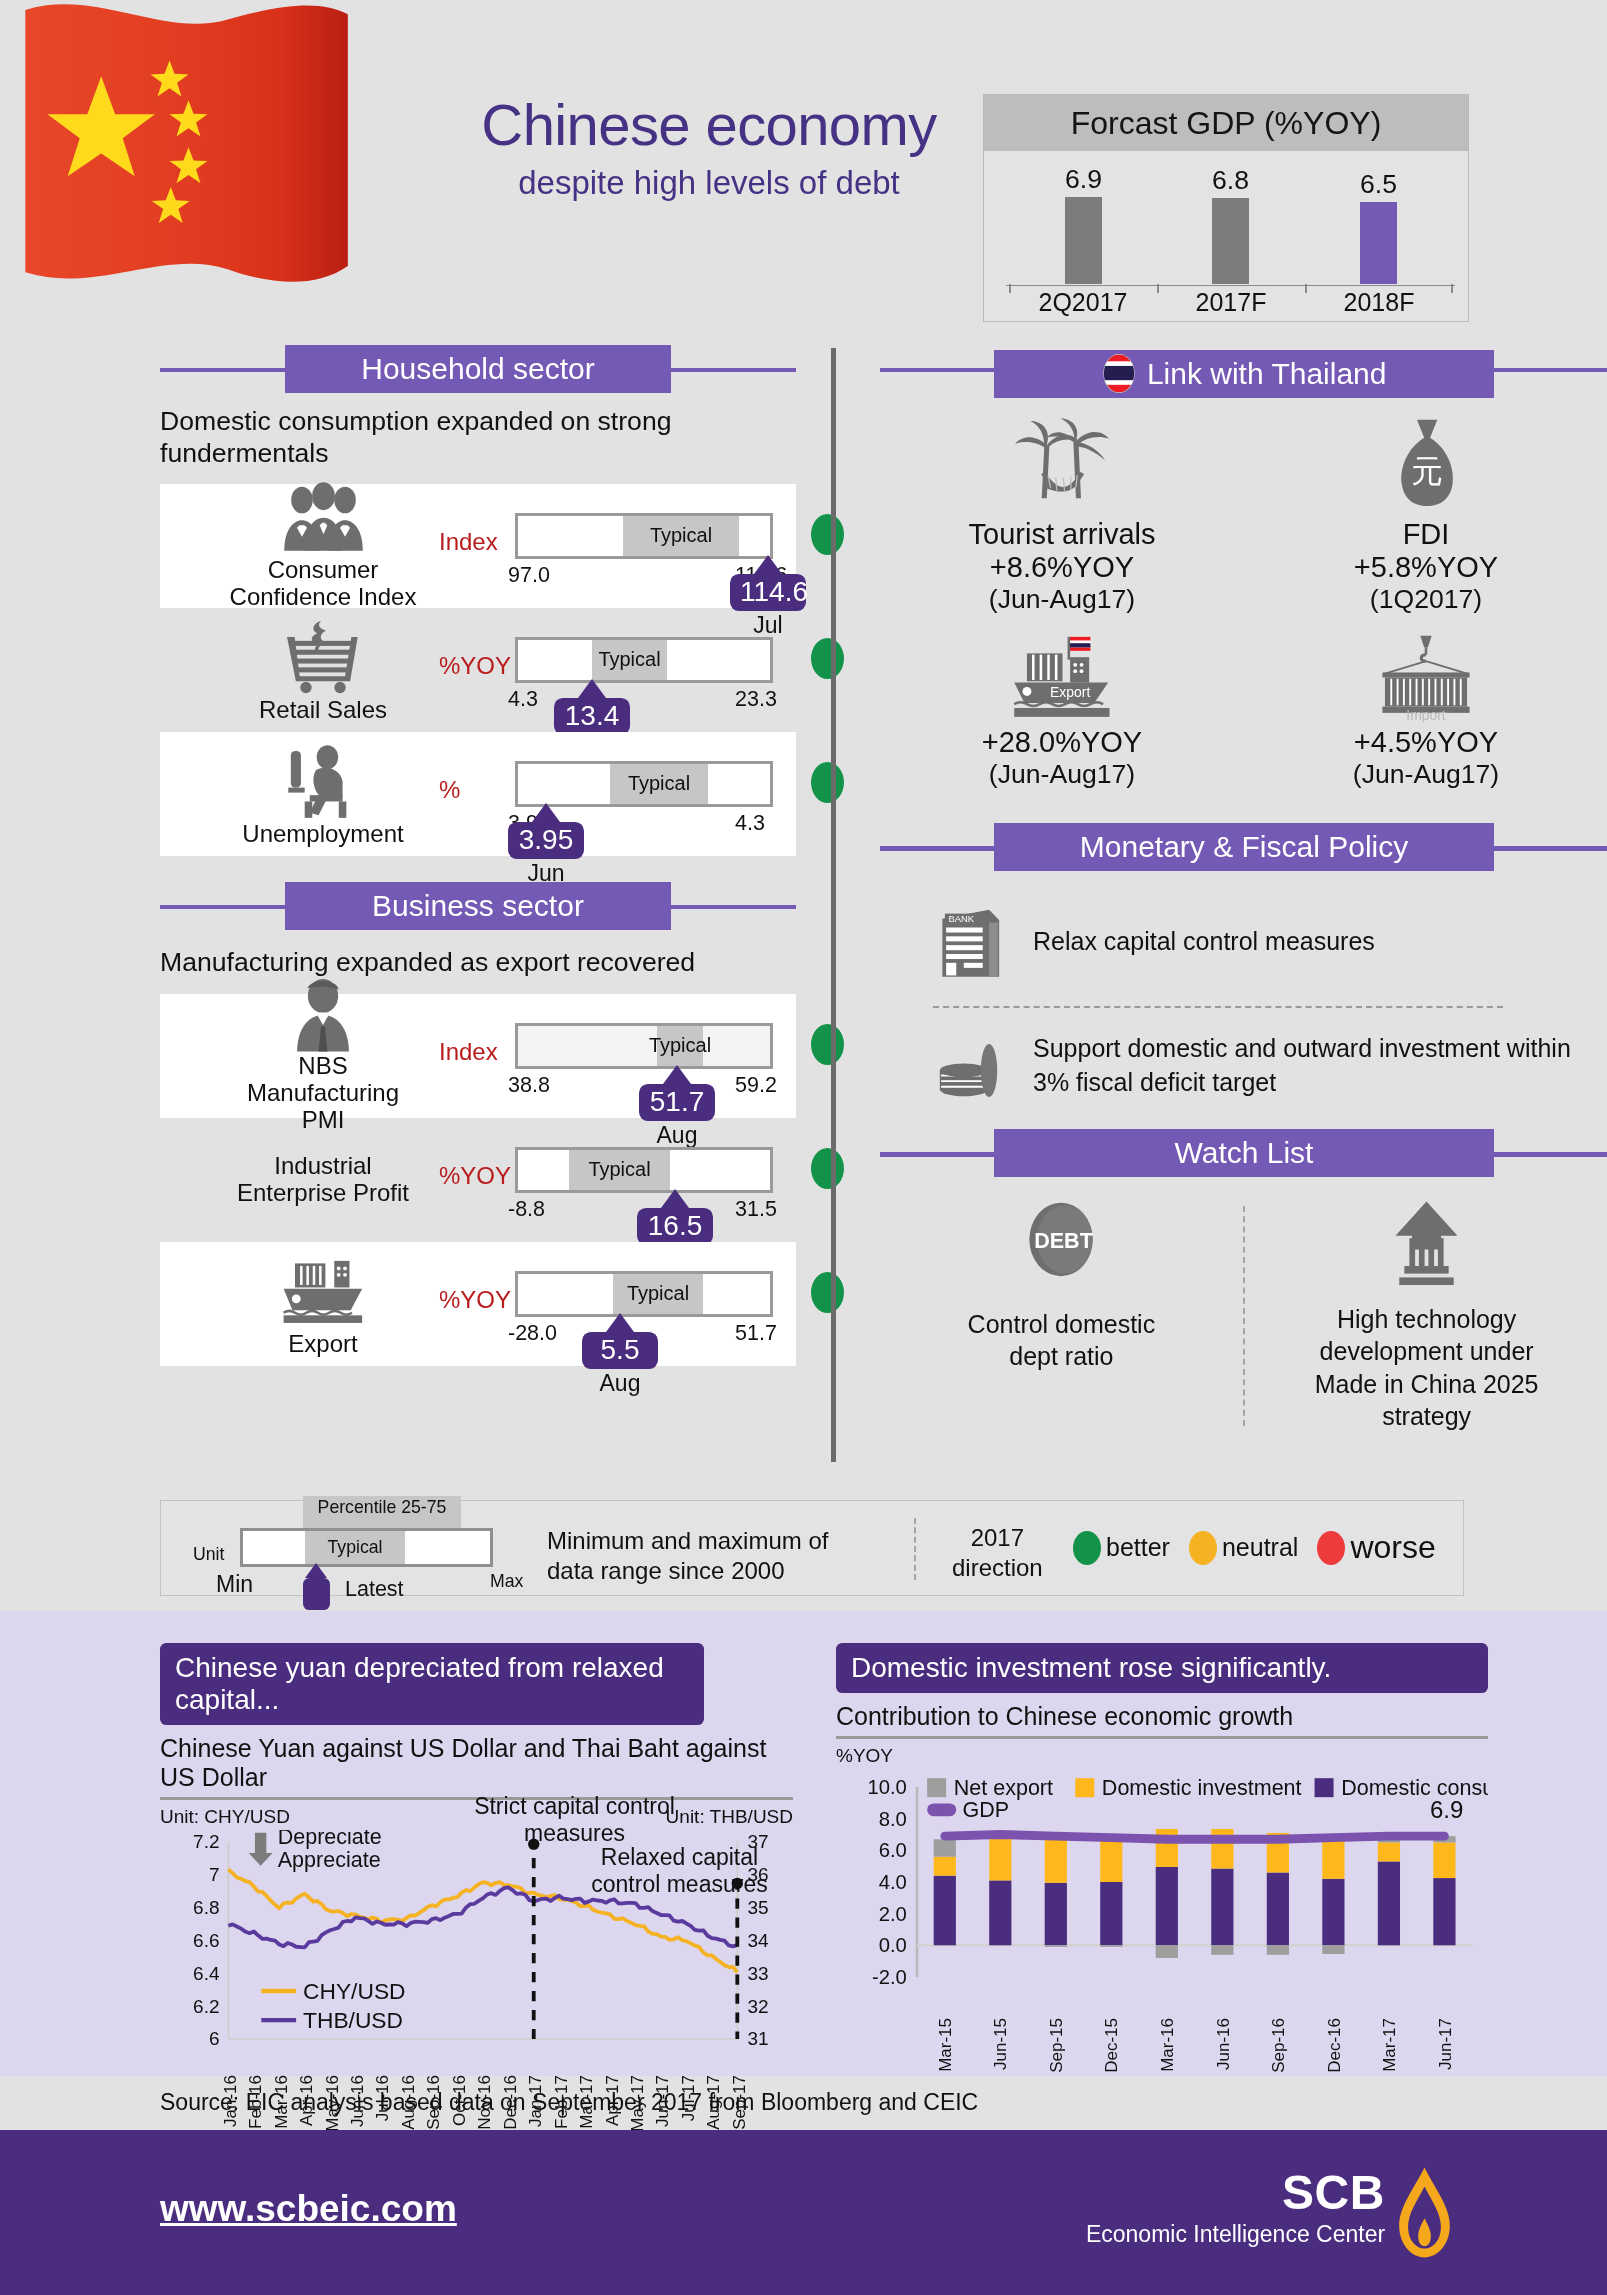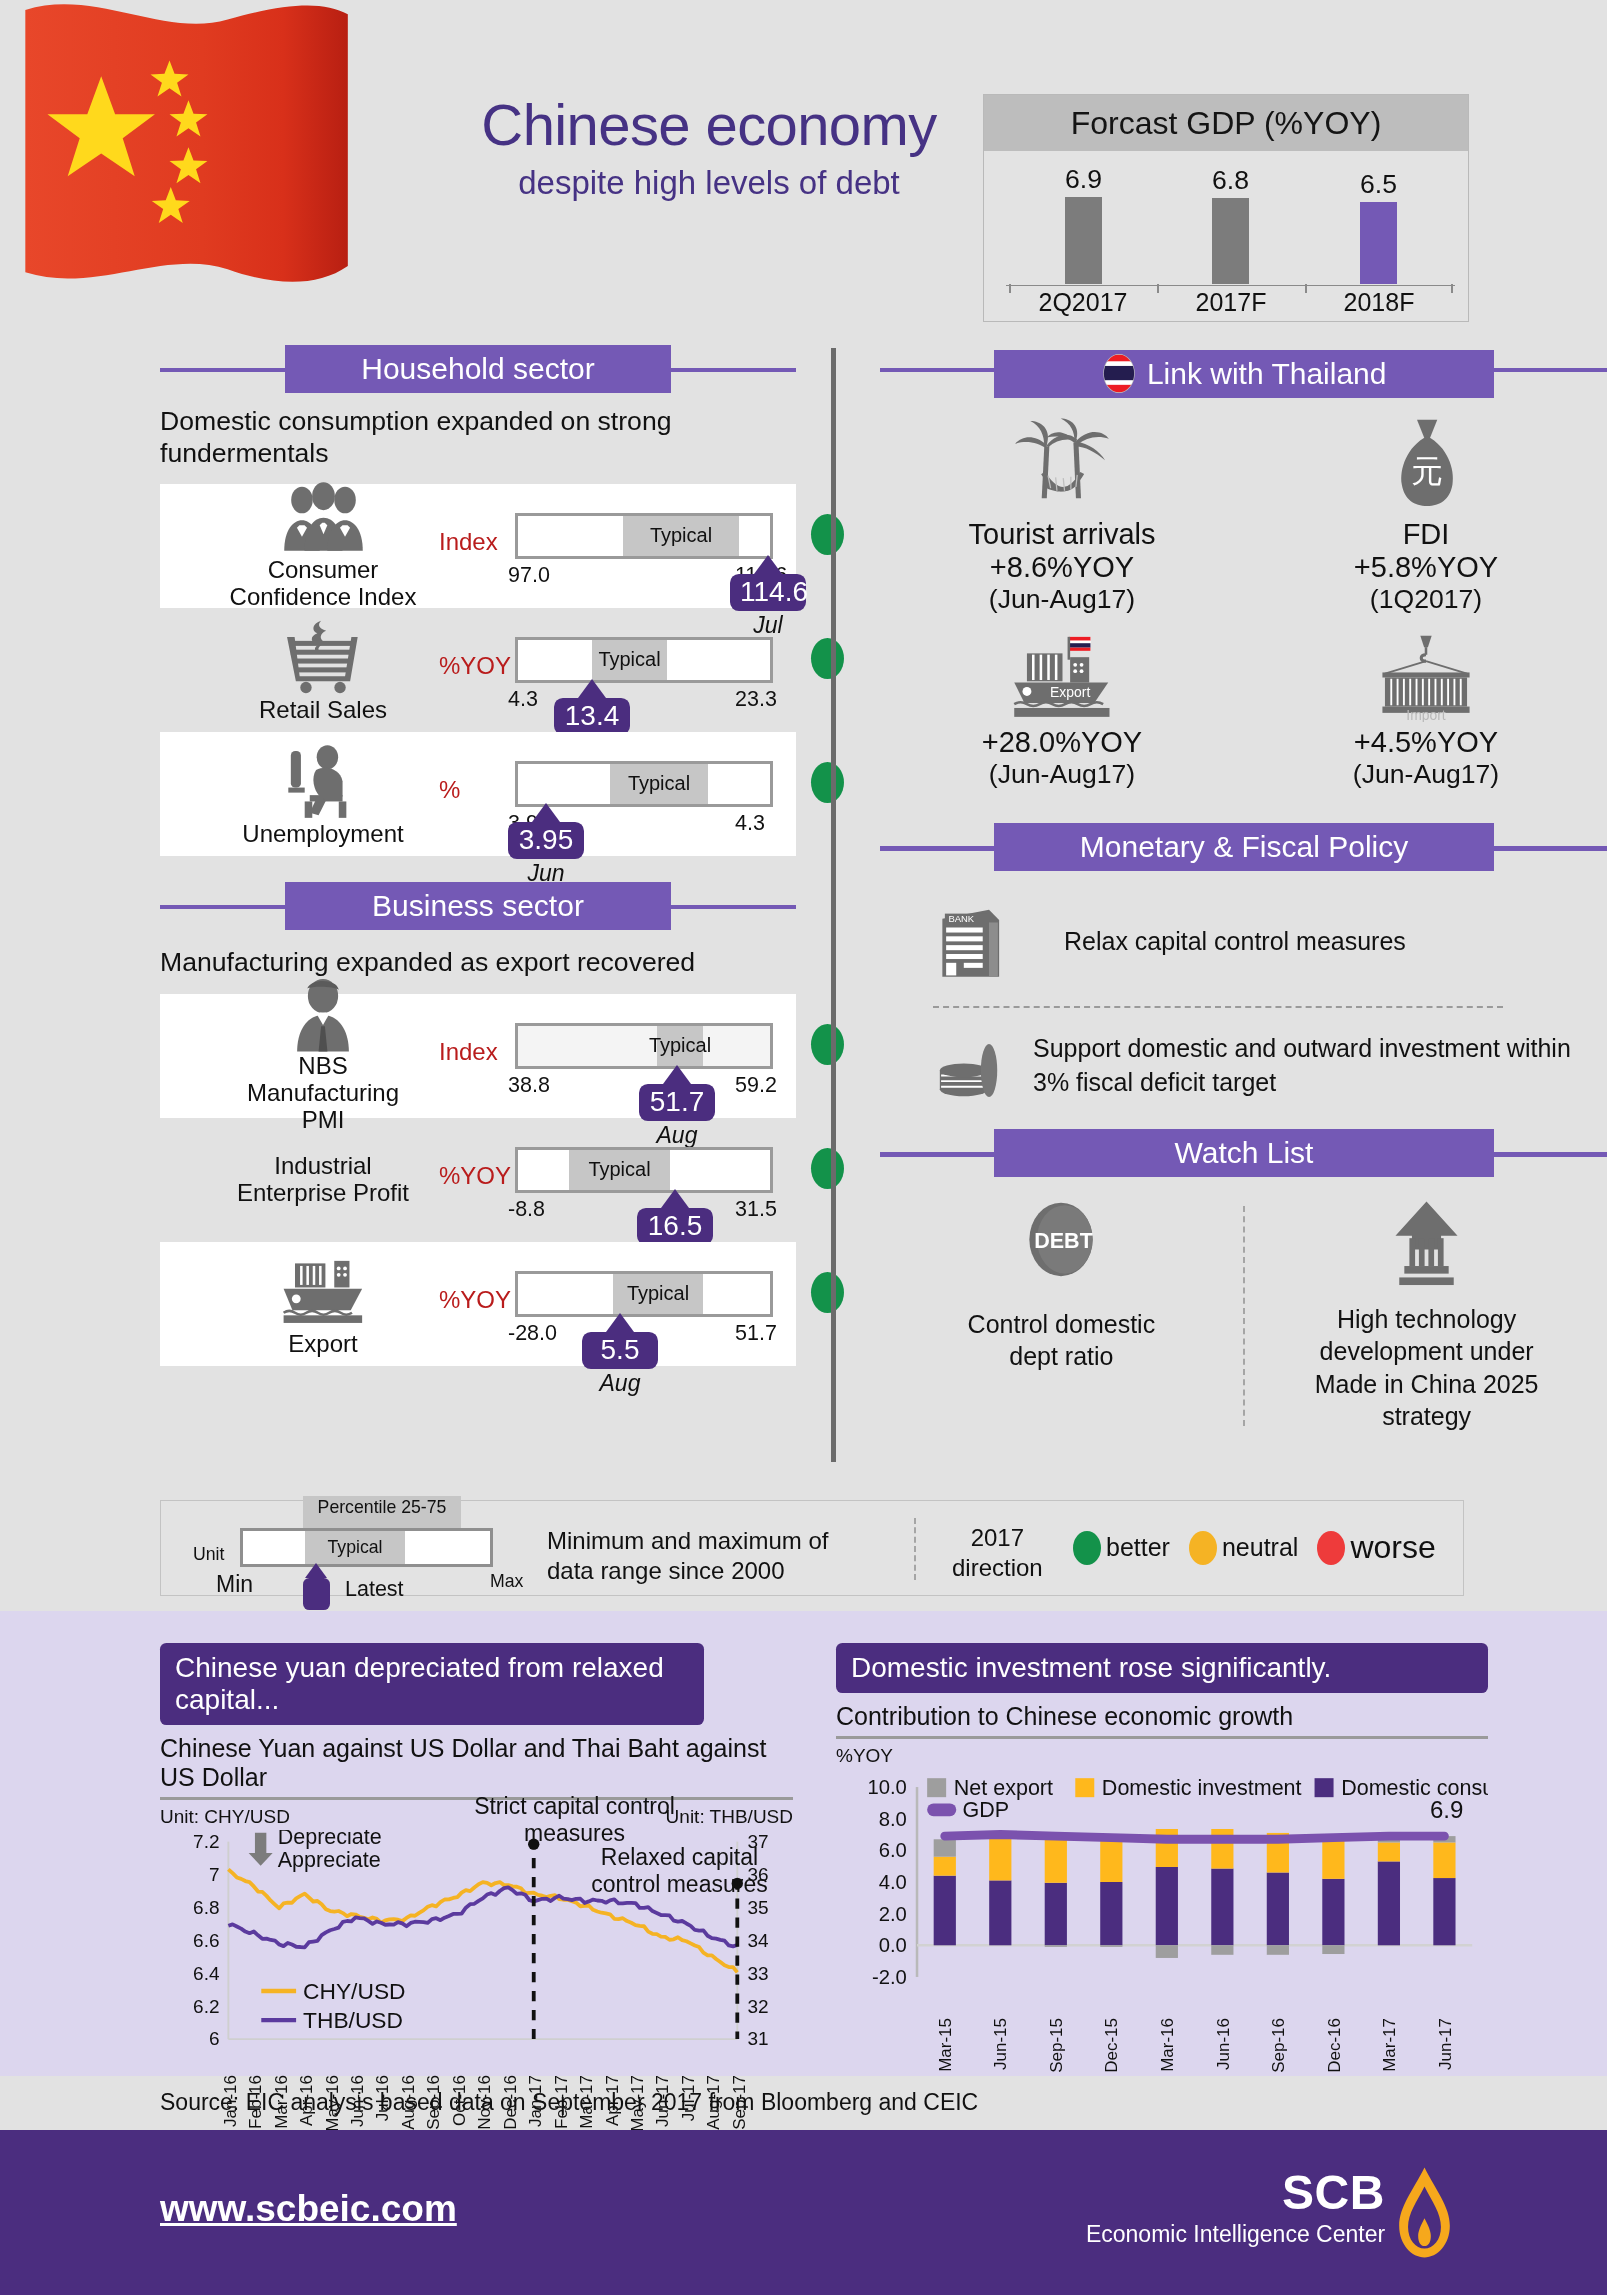--- a/index.html
+++ b/index.html
@@ -48,21 +48,21 @@
   .range { position:absolute; top:29px; height:46px; border:3.2px solid #9a9a9a; background:#fff; }
   .range.dim { background:#f4f4f4; }
   .typical { position:absolute; top:0; bottom:0; background:#c6c6c6;
              display:flex; align-items:center; justify-content:center; font-size:20px; color:#111; }
   .minlbl, .maxlbl { position:absolute; top:79px; font-size:21.5px; color:#111; }
   .marker { position:absolute; }
   .marker .tri { width:0;height:0;border-left:14px solid transparent;border-right:14px solid transparent;
                  border-bottom:19px solid #4b2d7f; margin:0 auto; }
   .marker .bub { background:#4b2d7f; color:#fff; border-radius:8.9px; padding:2.5px 10px;
                  font-size:28px; text-align:center; min-width:66px; }
-  .marker .mon { font-size:23px; color:#111; text-align:center; margin-top:1.3px;font-style:italic; }
+  .marker .mon { font-size:23px; color:#111; text-align:center; margin-top:1.3px; }
   .dot { position:absolute; width:33px; height:41px; border-radius:50%; }
 
   
   .tl-cell { text-align:center; }
   .tl-name { font-size:29px; color:#111; margin-top:5px; }
   .tl-val { font-size:29px; color:#111; }
   .tl-per { font-size:26.6px; color:#111; }
   .policy-row { display:flex; align-items:flex-start; gap:20px; }
   .policy-txt { font-size:25px; color:#111; line-height:1.35; }
   .wl-txt { font-size:25px; color:#111; line-height:1.3; text-align:center; }
@@ -498,21 +498,21 @@
     </div>
   </div>
 
   <div class="sec-header" style="margin-top:33px;">
     <div class="sec-line"></div>
     <div class="sec-box" style="width:500px;">
       <span class="lbl">Monetary &amp; Fiscal Policy</span>
     </div>
   </div>
 
-  <div class="policy-row" style="margin-top:30px;padding-left:51px;align-items:center;justify-content:space-between;">
+  <div class="policy-row" style="margin-top:30px;padding-left:51px;align-items:center;">
     <svg width="82" height="82" viewBox="0 0 130 130">
       <path d="M18 28 L92 14 L108 30 L108 120 L18 120 Z" fill="#6e6e6e"></path>
       <rect x="22" y="20" width="66" height="16" fill="#6e6e6e"></rect>
       <text x="48" y="33" font-size="15" fill="#fff" text-anchor="middle" font-family="Liberation Sans, sans-serif">BANK</text>
       <g fill="#fff">
         <rect x="24" y="42" width="58" height="8"></rect>
           <rect x="24" y="56" width="58" height="8"></rect>
         <rect x="24" y="70" width="58" height="8"></rect>
           <rect x="24" y="84" width="58" height="8"></rect>
         <rect x="24" y="98" width="16" height="20"></rect>

